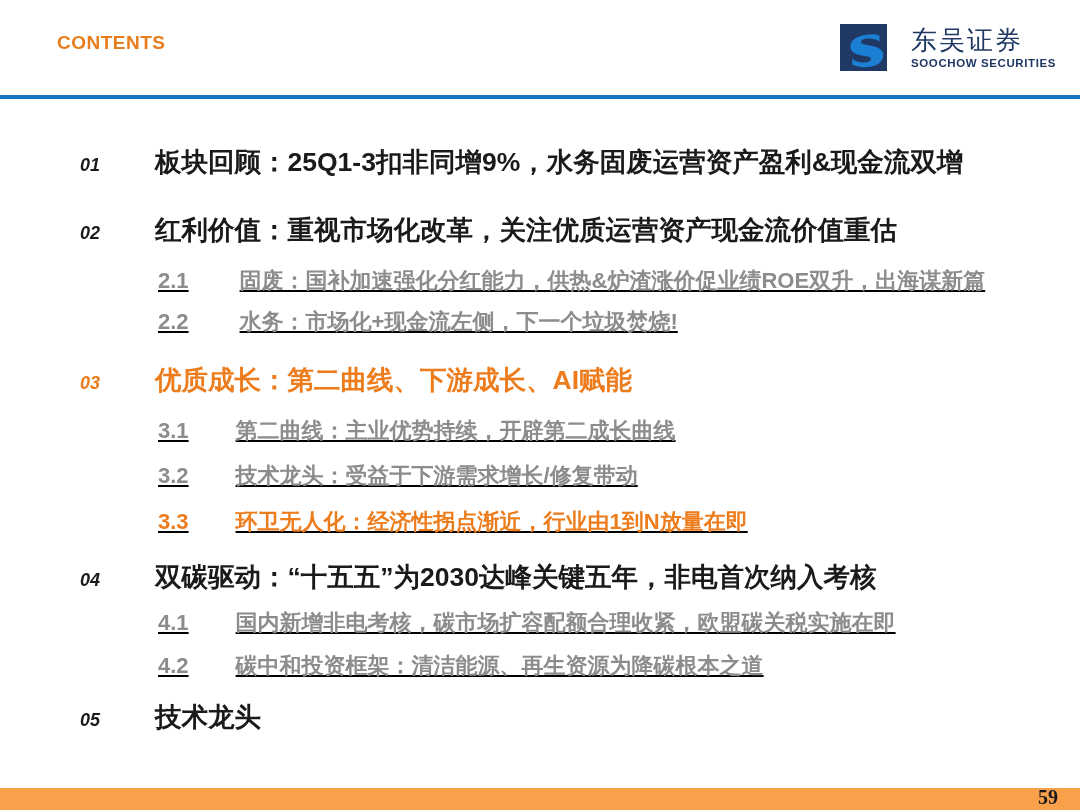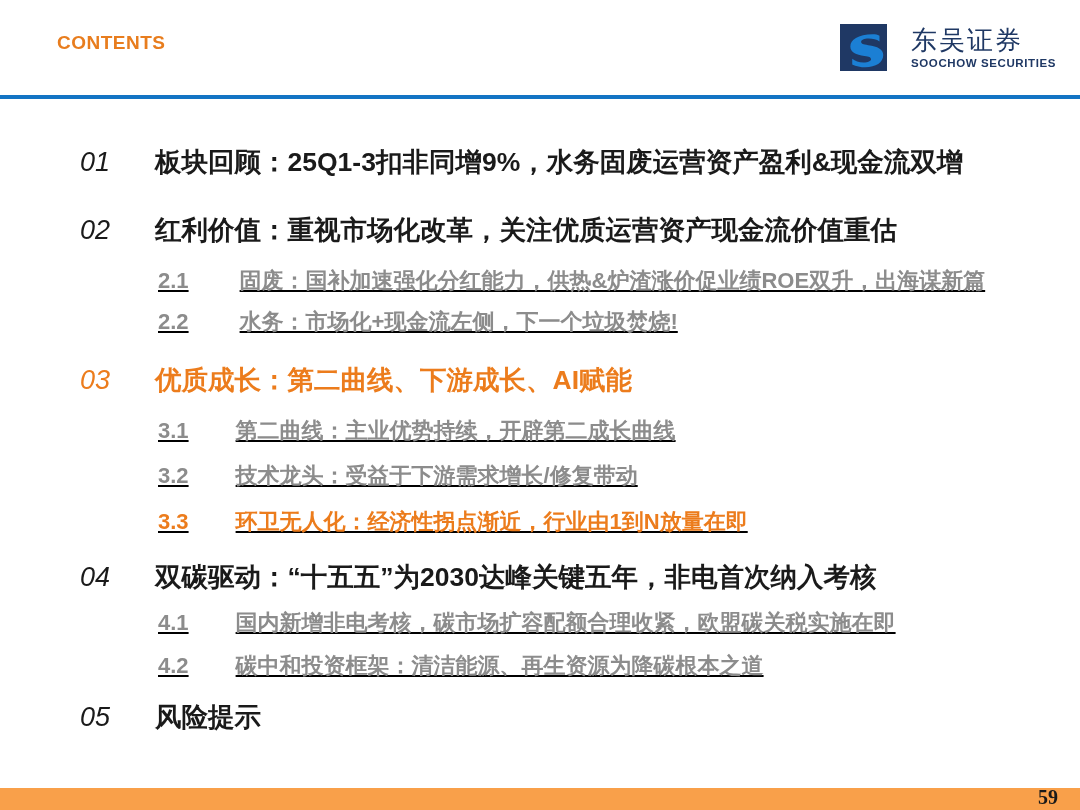--- a/index.html
+++ b/index.html
@@ -107,22 +107,22 @@
     white-space: nowrap;
   }
   .row.major {
     left: 80px;
   }
   .row.minor {
     left: 158px;
     text-decoration: underline;
   }
   .num {
-    font-size: 27px;
-    font-weight: normal;
+    font-size: 18px;
+    font-weight: bold;
     font-style: italic;
     color: #1a1a1a;
     width: 75px;
     flex: 0 0 auto;
   }
   .label {
     font-size: 26.5px;
     font-weight: bold;
     color: #1a1a1a;
   }
@@ -240,21 +240,21 @@
       <span class="sub-num">4.1</span>
       <span class="sub-label">国内新增非电考核，碳市场扩容配额合理收紧，欧盟碳关税实施在即</span>
     </div>
     <div class="row minor" style="top:551px">
       <span class="sub-num">4.2</span>
       <span class="sub-label">碳中和投资框架：清洁能源、再生资源为降碳根本之道</span>
     </div>
 
     <div class="row major" style="top:599px">
       <span class="num">05</span>
-      <span class="label">风险提示</span>
+      <span class="label">技术龙头</span>
     </div>
 
   </div>
 
   <div class="footer-bar"></div>
   <div class="page-num">59</div>
 
 </div>
 
 </body></html>

